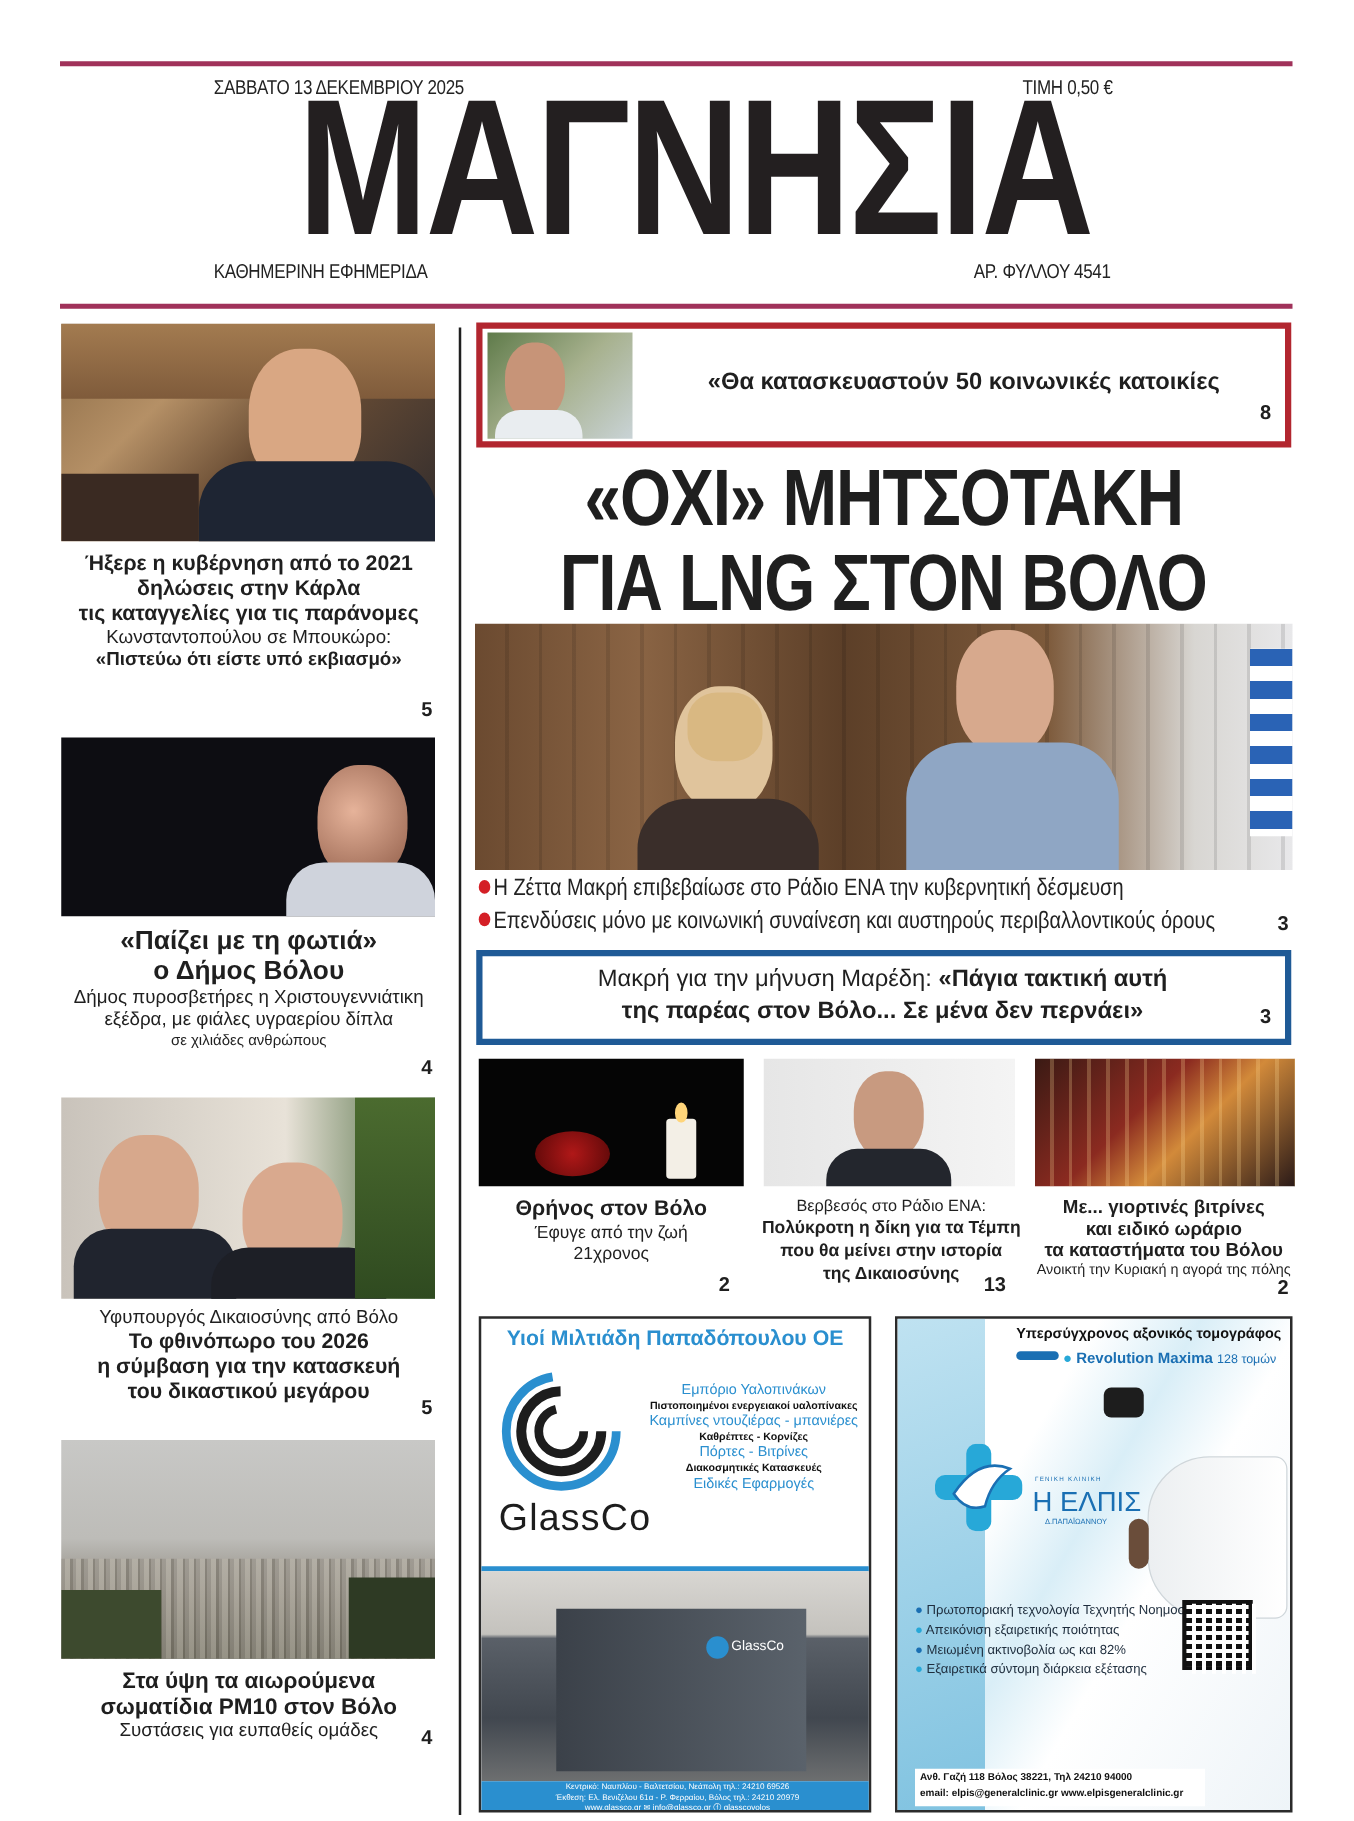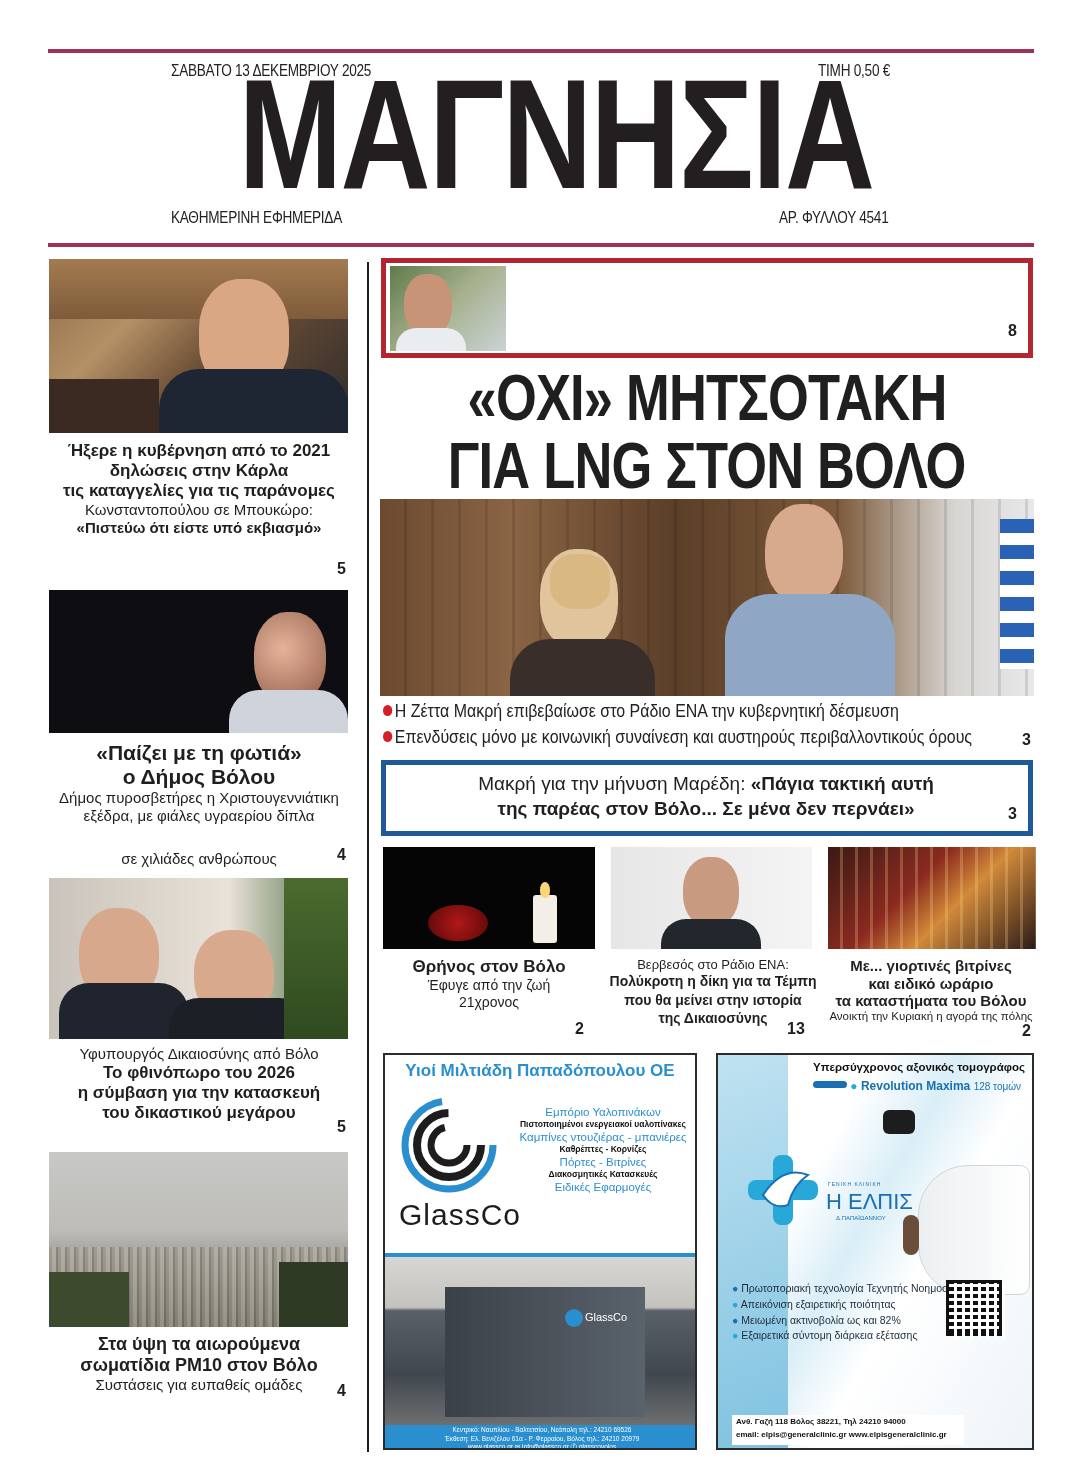--- a/index.html
+++ b/index.html
@@ -61,21 +61,21 @@
 
 <div class="photo" style="left:49px; top:590px; width:299px; height:143px; background:#0d0d12;">
   <div style="position:absolute; left:205px; top:22px; width:72px; height:92px; border-radius:45%; background:radial-gradient(circle at 40% 40%,#e6b39a,#8d5a46);"></div>
   <div style="position:absolute; left:180px; top:100px; width:119px; height:50px; border-radius:30px 30px 0 0; background:#cfd3dc;"></div>
 </div>
 <div class="cap" style="left:40px; top:741px; width:318px;">
   <div class="b" style="font-size:21px; line-height:1.15;">«Παίζει με τη φωτιά»</div>
   <div class="b" style="font-size:21px; line-height:1.15;">ο Δήμος Βόλου</div>
   <div style="font-size:15px;">Δήμος πυροσβετήρες η Χριστουγεννιάτικη</div>
   <div style="font-size:15px;">εξέδρα, με φιάλες υγραερίου δίπλα</div>
-  <div style="font-size:15px;margin-top:25px;">σε χιλιάδες ανθρώπους</div>
+  <div style="font-size:12px;">σε χιλιάδες ανθρώπους</div>
 </div>
 <div class="pg" style="left:337px; top:846px;">4</div>
 
 <div class="photo" style="left:49px; top:878px; width:299px; height:161px; background:linear-gradient(90deg,#c9c3bb,#e8e2d8 60%,#3d5f2f);">
   <div style="position:absolute; left:30px; top:30px; width:80px; height:95px; border-radius:45%; background:#d7a88c;"></div>
   <div style="position:absolute; left:10px; top:105px; width:130px; height:60px; border-radius:30px 30px 0 0; background:#20242e;"></div>
   <div style="position:absolute; left:145px; top:52px; width:80px; height:90px; border-radius:45%; background:#d9a98e;"></div>
   <div style="position:absolute; left:120px; top:120px; width:140px; height:45px; border-radius:30px 30px 0 0; background:#1d1f26;"></div>
   <div style="position:absolute; left:235px; top:0; width:64px; height:161px; background:linear-gradient(180deg,#4b6b2f,#2f4a20);"></div>
 </div>
@@ -98,20 +98,21 @@
   <div style="font-size:15px;">Συστάσεις για ευπαθείς ομάδες</div>
 </div>
 <div class="pg" style="left:337px; top:1382px;">4</div>
 
 <div class="box-red">
   <div class="photo" style="left:4px; top:3px; width:116px; height:85px; background:linear-gradient(135deg,#5f7b4a,#a7b18e 50%,#c9d3d6);">
     <div style="position:absolute; left:14px; top:8px; width:48px; height:62px; border-radius:45%; background:#c79478;"></div>
     <div style="position:absolute; left:6px; top:62px; width:70px; height:30px; border-radius:20px 20px 0 0; background:#e9edf0;"></div>
   </div>
   <div class="b" style="position:absolute; left:130px; top:30px; width:510px; text-align:center; font-size:19px; line-height:25px;">
+    <div>«Θα κατασκευαστούν 50 κοινωνικές κατοικίες</div>
   </div>
   <div class="pg" style="left:622px; top:59px;">8</div>
 </div>
 
 <div class="headline">
   <div><span>«ΟΧΙ» ΜΗΤΣΟΤΑΚΗ</span></div>
   <div><span>ΓΙΑ LNG ΣΤΟΝ ΒΟΛΟ</span></div>
 </div>
 
 <div class="photo" style="left:380px; top:499px; width:654px; height:197px; background:linear-gradient(90deg,#6b4a30 0%,#8a6444 20%,#5c3f28 45%,#7d5a3b 70%,#d8d6d2 88%,#e8e8ea 100%);">

